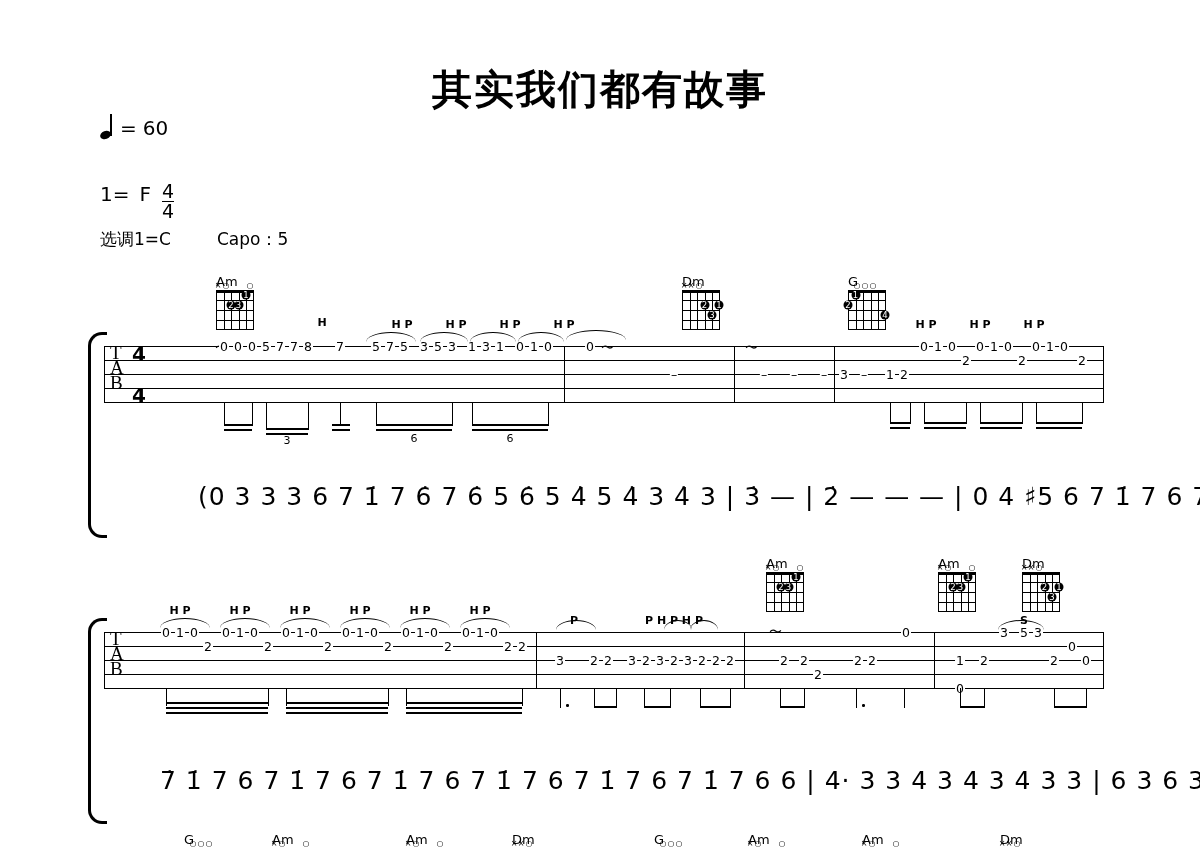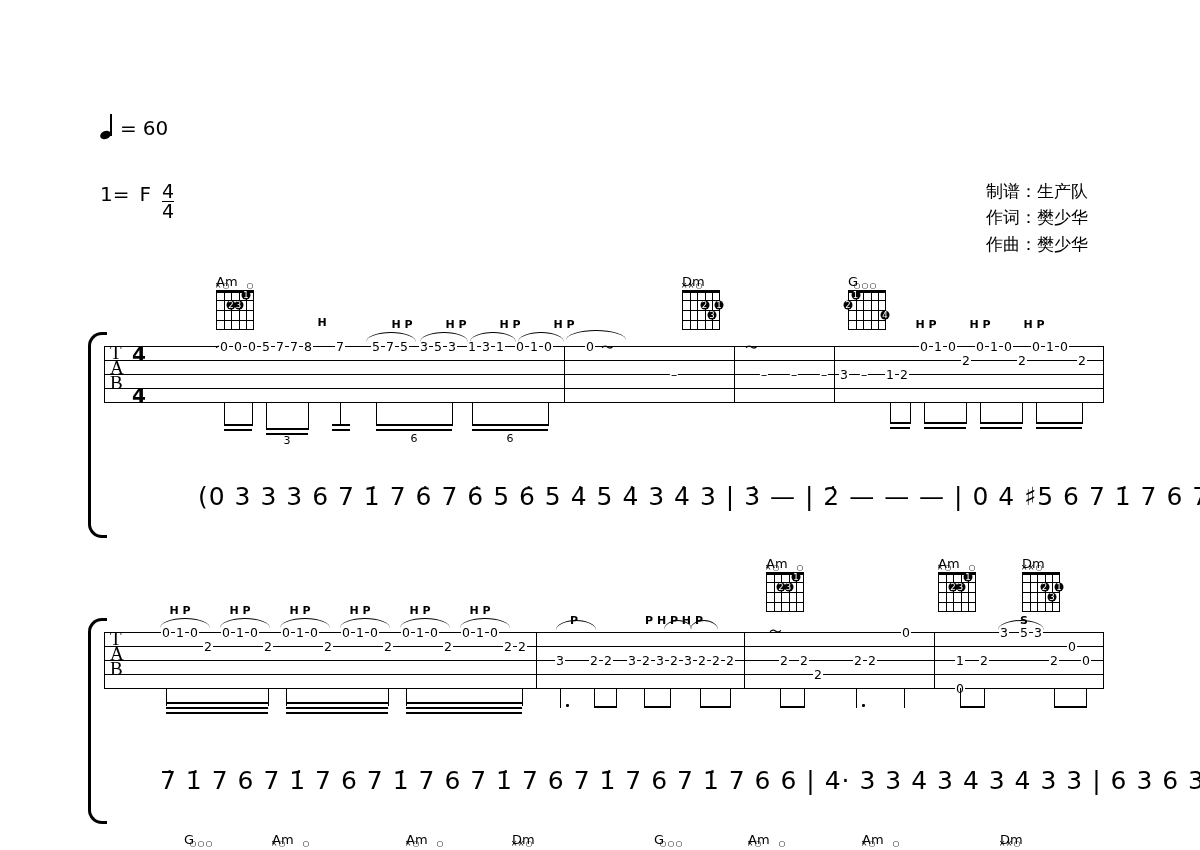--- a/index.html
+++ b/index.html
@@ -118,45 +118,45 @@
   .tuplet{
     position:absolute;font-family:"DejaVu Sans",sans-serif;font-size:11px;
     transform:translateX(-50%);
   }
 </style>
 </head>
 <body>
 
 <div class="sheet">
 
+  <div class="title">其实我们都有故事</div>
 
   <div class="tempo">
     <span class="note">
       <span class="head"></span>
         <span class="stem"></span>
     </span>
     <span>=</span>
     <span>60</span>
   </div>
 
   <div class="keysig">
     <span>1=</span>
     <span>F</span>
     <span class="frac">
       <span class="num" style="position:static;transform:none;background:none;font-size:19px;">4</span>
       <span class="den" style="border-top:1.6px solid #000;">4</span>
     </span>
   </div>
 
-
-  <div class="credits">
-    <div>制谱：生产队</div>
-    <div>作词：樊少华</div>
-    <div>作曲：樊少华</div>
+  <div class="capo">
+    <span>选调1=C</span>
+    <span>Capo：5</span>
   </div>
+
 
   <div class="system" style="top:0;">
 
     <div class="brace" style="top:332px;height:200px;"></div>
 
     <div class="chord" style="left:216px;top:274px;">
       <div class="cname">Am</div>
       <div class="grid">
         <div class="marks">
             <span style="left:2px;">×</span>

